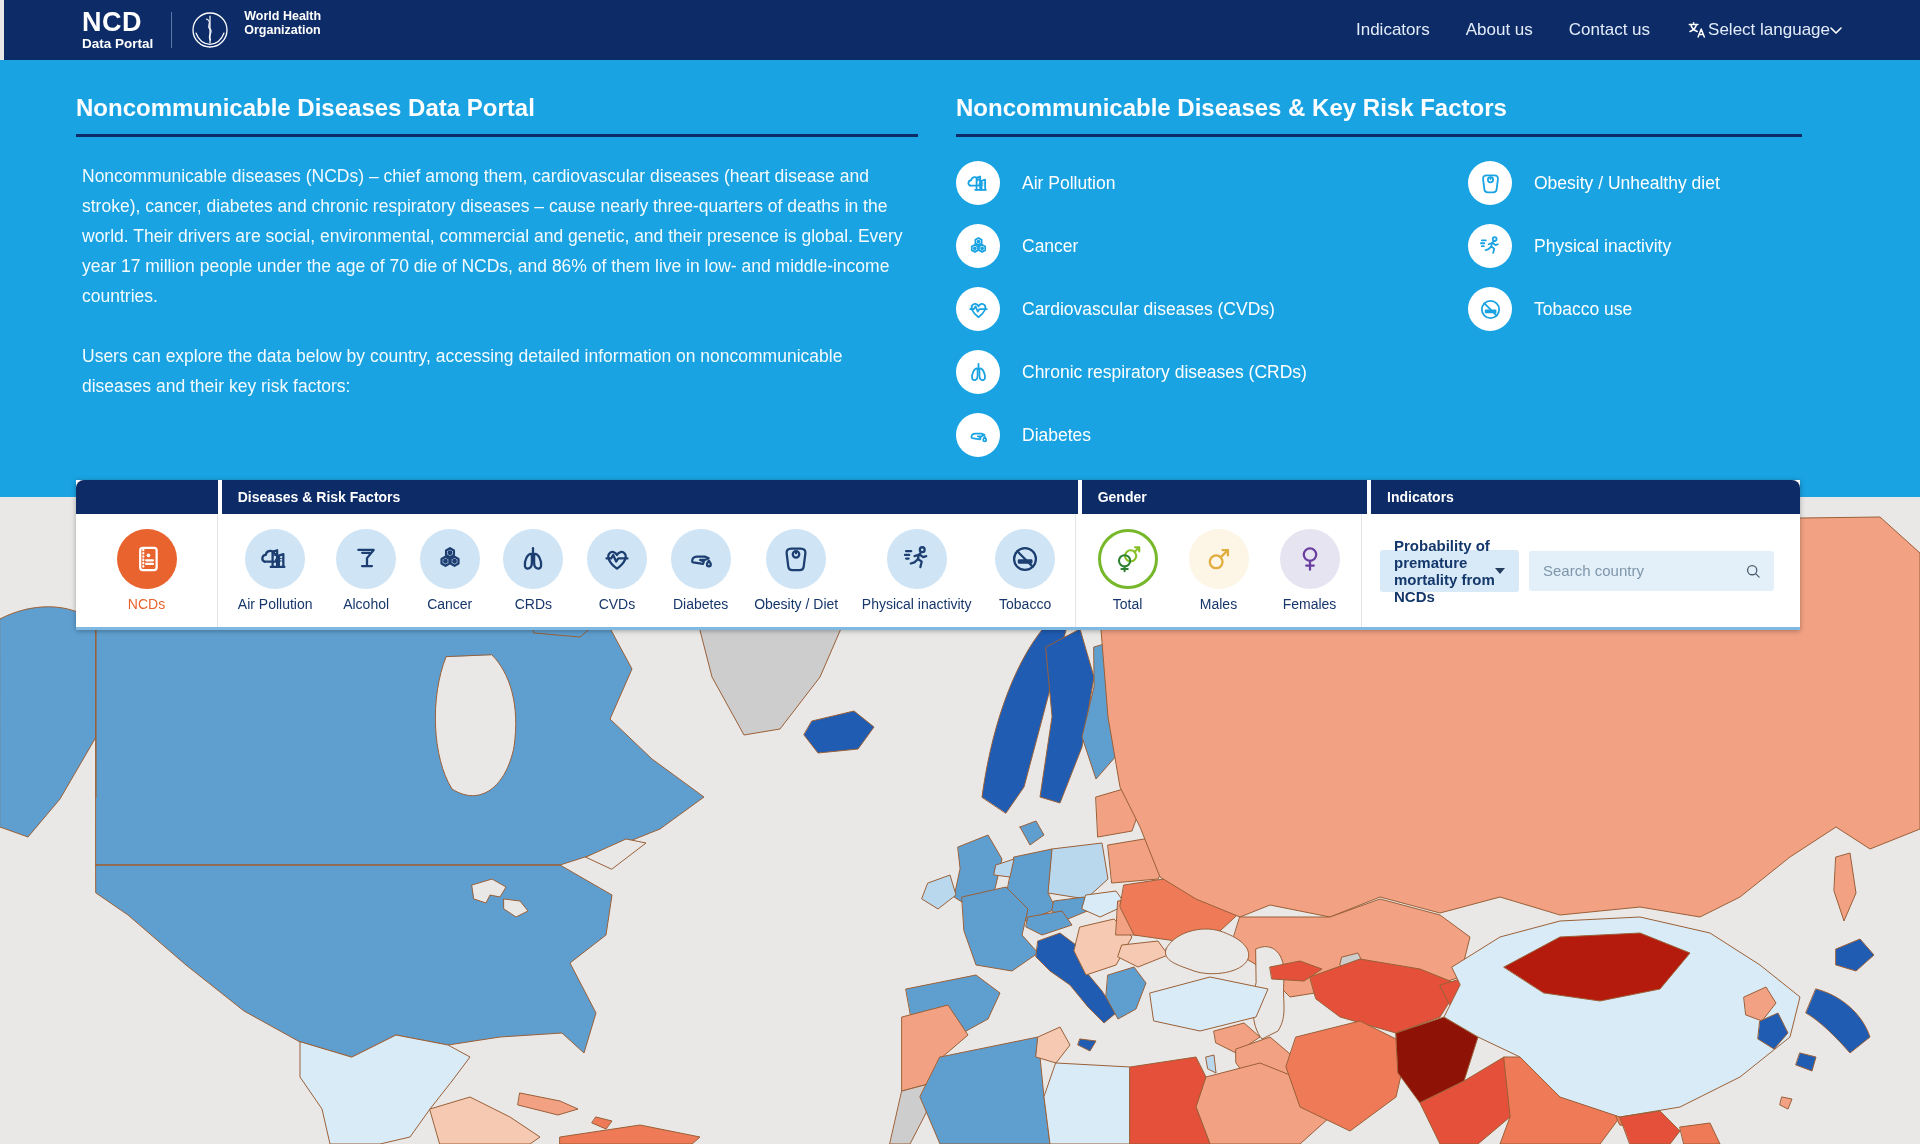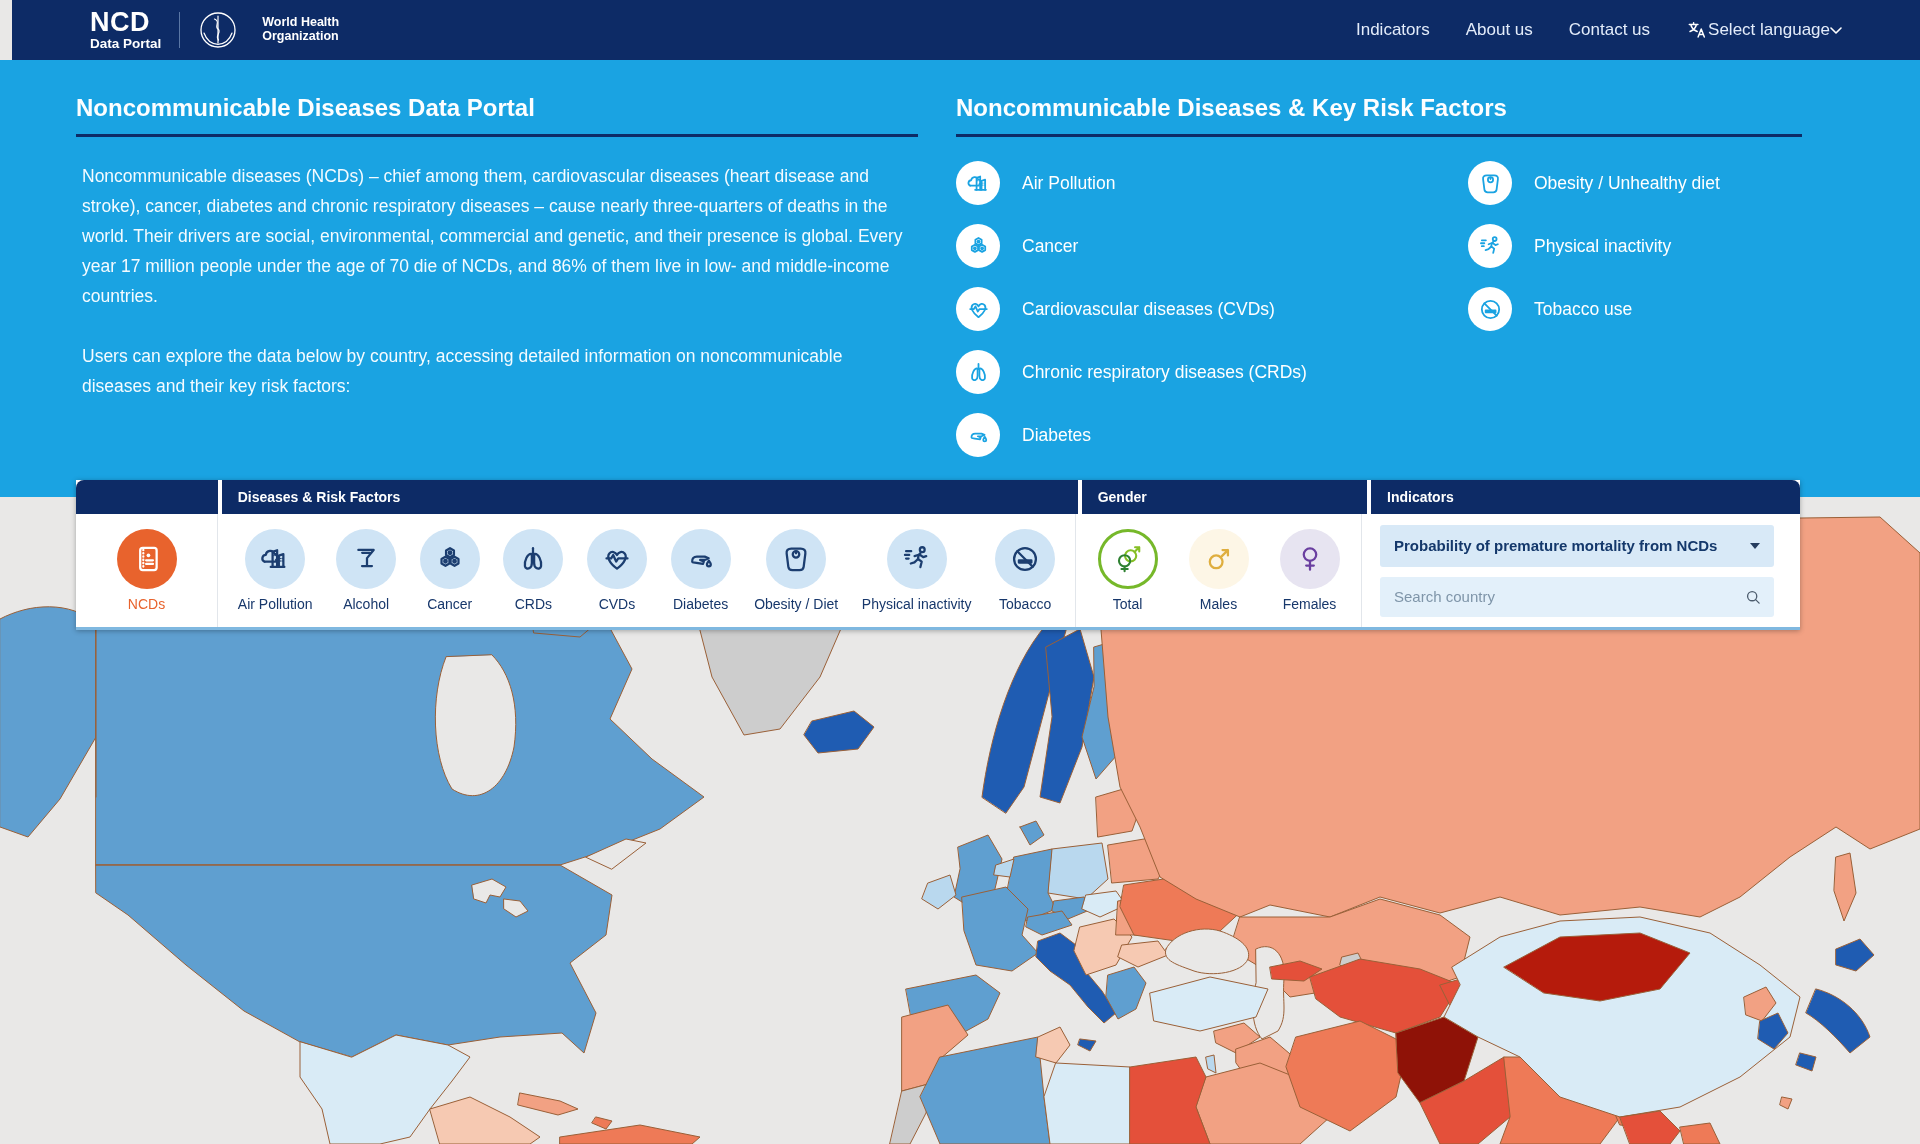--- a/index.html
+++ b/index.html
@@ -2,27 +2,27 @@
 <html style="--navy: #0d2b66; --hero-blue: #1aa3e2; --accent-orange: #e8632d; --icon-navy: #1c3e70; --circle-blue: #cfe4f5; --label-navy: #17376b; --green: #76b82a; --male-gold: #dfae3e; --male-bg: #fdf6e6; --female-purple: #6a3fa0; --female-bg: #e7e4f1; --dropdown-bg: #d8e9f7; --search-bg: #e3f0fa; --ocean: #e9e8e7; --border-brown: #9a6038; --m-blue-dark: #1f5cb2; --m-blue: #5f9fd0; --m-blue-light: #b9d8ee; --m-blue-pale: #d9ebf6; --m-gray: #cdcdcd; --m-salmon-pale: #f6c9b2; --m-salmon: #f2a183; --m-orange: #ee7a57; --m-red: #e4503a; --m-red-dark: #b51b0c; --m-red-darkest: #8f1207;"><head>
 <meta charset="utf-8">
 <style>
   :root{}
   *{box-sizing:border-box}
   html,body{margin:0;padding:0}
   body{width:1920px;height:1144px;position:relative;overflow:hidden;
        font-family:"Liberation Sans",sans-serif;background:var(--ocean,#e9e8e7)}
 
   
-  .nav{position:absolute;top:0;left:12px;right:0;height:60px;background:var(--navy);
+  .nav{position:absolute;top:0;left:4px;right:0;height:60px;background:var(--navy);
        display:flex;align-items:center;padding:8px 78px;color:#fff;z-index:30}
   .brand{display:flex;flex-direction:column;line-height:1.02}
   .brand .t1{font-size:27px;font-weight:700;letter-spacing:.5px}
   .brand .t2{font-size:13.5px;font-weight:700}
   .nav-div{width:1px;height:36px;background:#5a77a5;margin:0 18px}
-  .who{display:flex;align-items:center;gap:24px}
+  .who{display:flex;align-items:flex-start;gap:14px}
   .who-name{font-size:12.5px;font-weight:700;line-height:1.1}
   .nav-right{margin-left:auto;display:flex;align-items:center;gap:36px;
              font-size:17px;color:#e3ecfa}
   .nav-item{cursor:pointer}
   .lang{display:flex;align-items:center;cursor:pointer}
   .ic{display:inline-block;vertical-align:middle}
 
   
   .hero{position:absolute;top:60px;left:0;right:0;height:437px;background:var(--hero-blue);color:#fff;z-index:1}
   .hero h2{font-size:24px;font-weight:700;margin:0 0 12px;color:#fdfeff}
@@ -47,21 +47,21 @@
        padding-left:16px;white-space:nowrap;overflow:hidden}
   .seg.s1{width:142px;border-top-left-radius:8px}
   .seg.s2{width:858px}
   .seg.s3{width:286px}
   .seg.s4{width:430px;border-top-right-radius:8px}
   .card-body{display:flex;height:113px}
   .sec{display:flex;align-items:center;border-right:1px solid #e2e6eb}
   .sec.ncds{width:142px;justify-content:center}
   .sec.dis{width:858px;justify-content:space-around;padding:0 8px}
   .sec.gen{width:286px;justify-content:space-around;padding:0 6px}
-  .sec.ind{width:430px;border-right:0;flex-direction:column;justify-content:center;gap:10px;padding:0 18px}
+  .sec.ind{width:430px;border-right:0;justify-content:center;gap:10px;padding:0 18px}
   .fitem{display:flex;flex-direction:column;align-items:center;gap:7px;cursor:pointer}
   .fcircle{width:60px;height:60px;border-radius:50%;background:var(--circle-blue);color:var(--icon-navy);
            display:flex;align-items:center;justify-content:center}
   .fcircle svg{width:34px;height:34px}
   .fcircle.orange{background:var(--accent-orange);color:#fff}
   .fcircle.total{background:#fff;border:3px solid var(--green)}
   .fcircle.male{background:var(--male-bg);color:var(--male-gold)}
   .fcircle.female{background:var(--female-bg);color:var(--female-purple)}
   .flabel{font-size:14px;color:var(--label-navy);white-space:nowrap}
   .flabel.orange{color:var(--accent-orange)}

